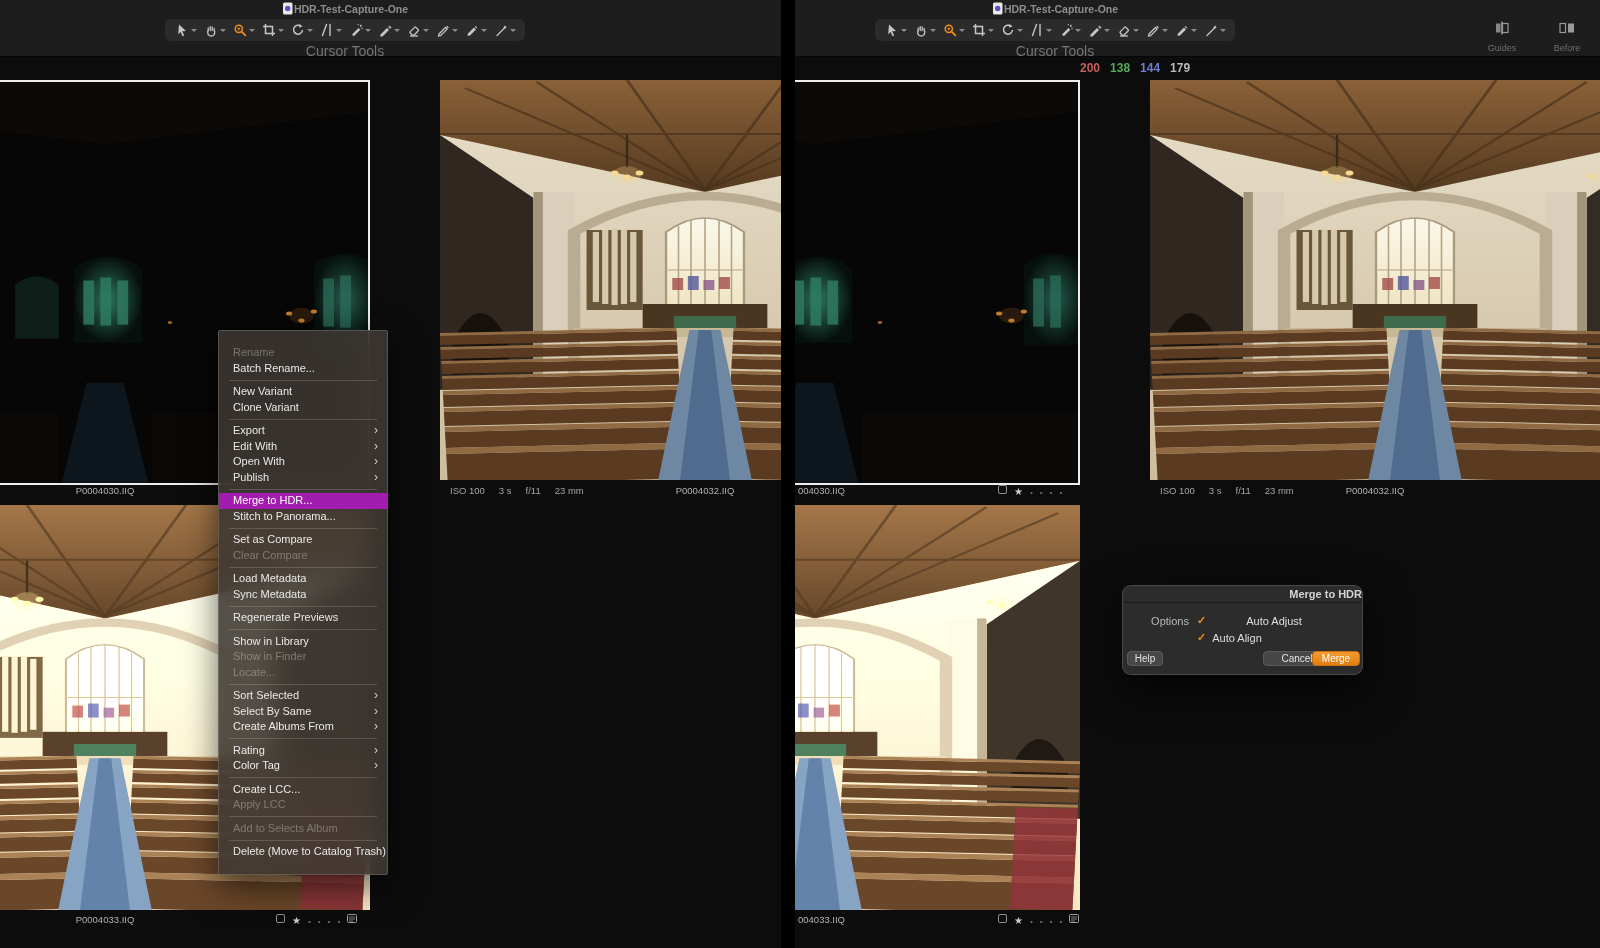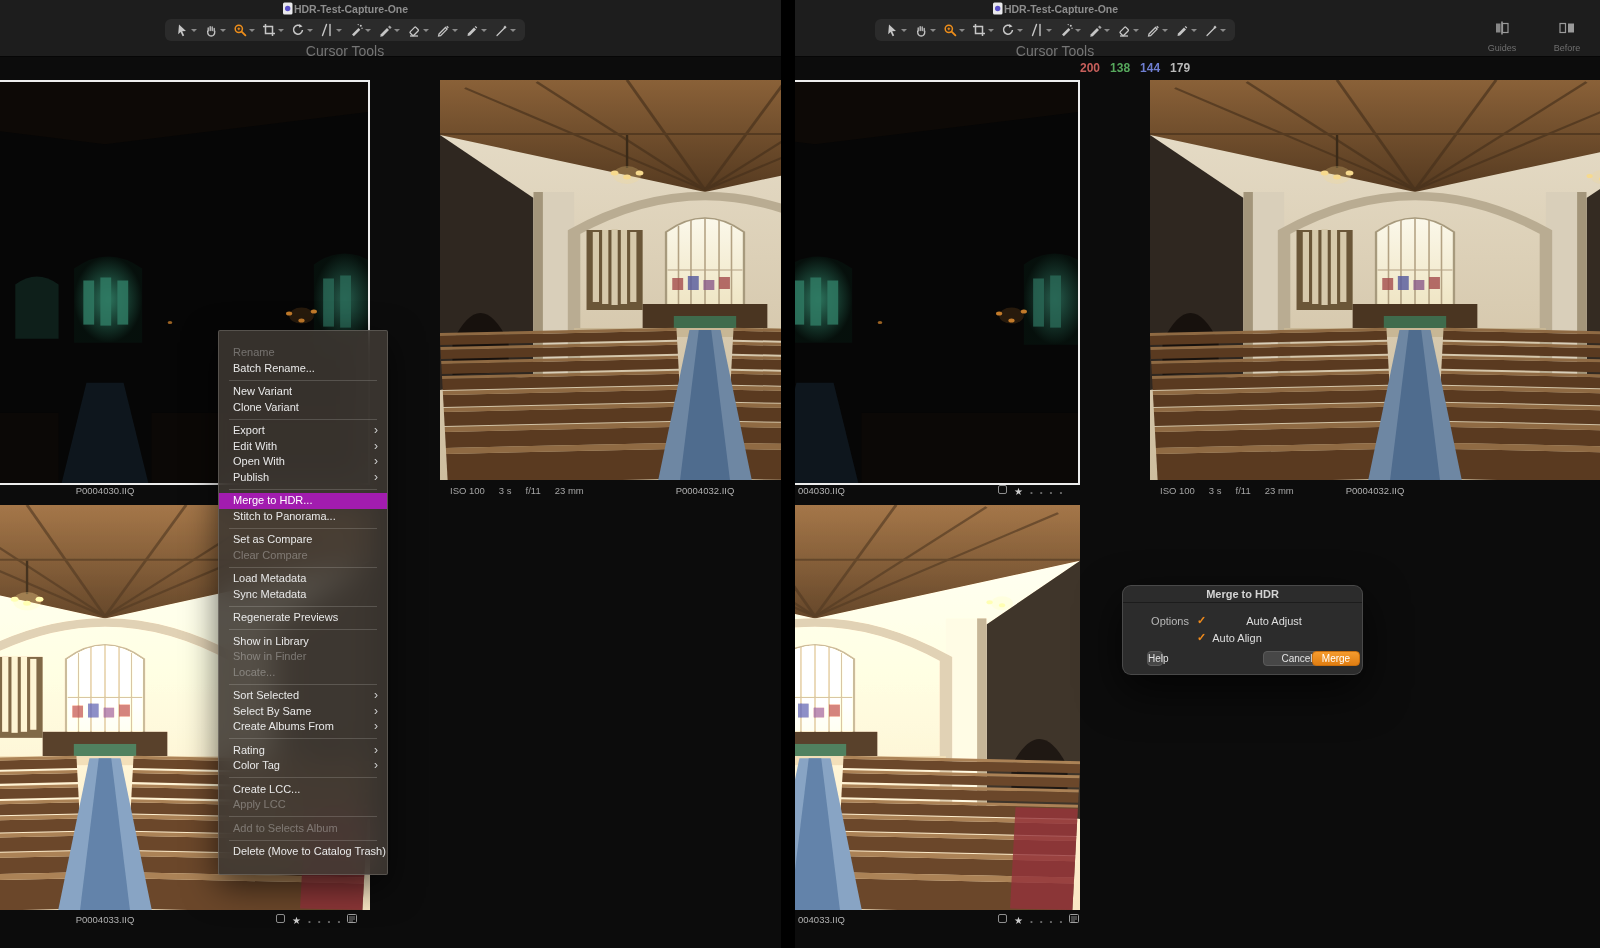--- a/index.html
+++ b/index.html
@@ -85,30 +85,30 @@
         font-size:11px; color:#e9e9e9; white-space:nowrap; cursor:default; }
   .mi.disabled { color:rgba(235,235,235,.34); }
   .mi.hl { background:#a21caf; color:#fff; }
   .mi.sub::after { content:"\203A"; position:absolute; right:9px; top:0; font-size:12px; color:#cfcfcf; }
   .msep { height:1px; background:rgba(255,255,255,.16); margin:3.5px 10px; }
 
   
   .hdr-dialog { position:absolute; left:327px; top:585px; width:241px; height:90px;
                 background:#2c2c2c; border:1px solid rgba(255,255,255,.14); border-radius:9px;
                 box-shadow:0 16px 44px rgba(0,0,0,.7); z-index:6; font-size:11px; }
-  .hdr-title { height:17px; line-height:17px; text-align:center; font-size:11px; font-weight:bold;
+  .hdr-title { height:17px; line-height:17px; text-align:right; font-size:11px; font-weight:bold;
                color:#d4d4d4; border-bottom:1px solid #1c1c1c; }
   .opt-label { position:absolute; left:8px; top:29px; width:58px; text-align:right; color:#b8b8b8; }
   .opt-row { position:absolute; left:74px; display:flex; align-items:center; gap:6px; color:#dedede; }
   .opt-row.o1 { top:28px;gap:40px; } .opt-row.o2 { top:45px; }
   .check::before { content:"\2713"; color:#ee8a1c; font-weight:bold; font-size:11px; }
   .dlg-btn { position:absolute; bottom:8px; height:15px; line-height:14px; text-align:center;
              font-size:10px; color:#e2e2e2; background:#474747; border:1px solid #5a5a5a;
              border-radius:4px; cursor:default; }
-  .btn-help   { left:24px;   width:16px; }
+  .btn-help   { left:4px;   width:36px; }
   .btn-cancel { left:140px; width:68px; }
   .btn-merge  { left:189px; width:48px; background:linear-gradient(#f59b2e,#e07e12);
                 border-color:#c96f0e; color:#fff; }
 </style>
 </head>
 <body>
 
 <svg width="0" height="0" style="position:absolute" aria-hidden="true">
   <defs>
     <linearGradient id="gWall" x1="0" y1="0" x2="0" y2="1">

